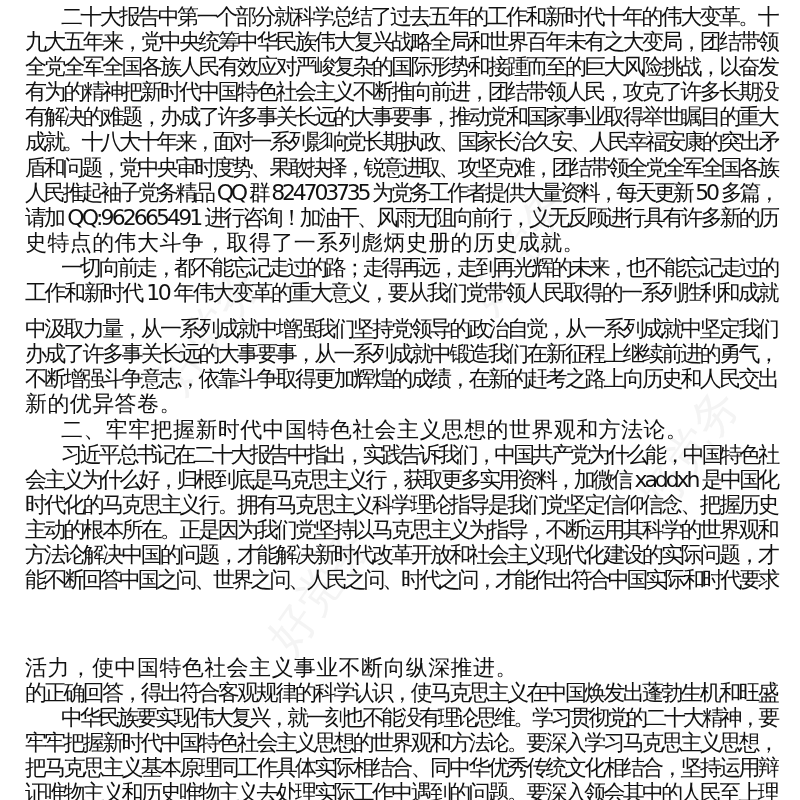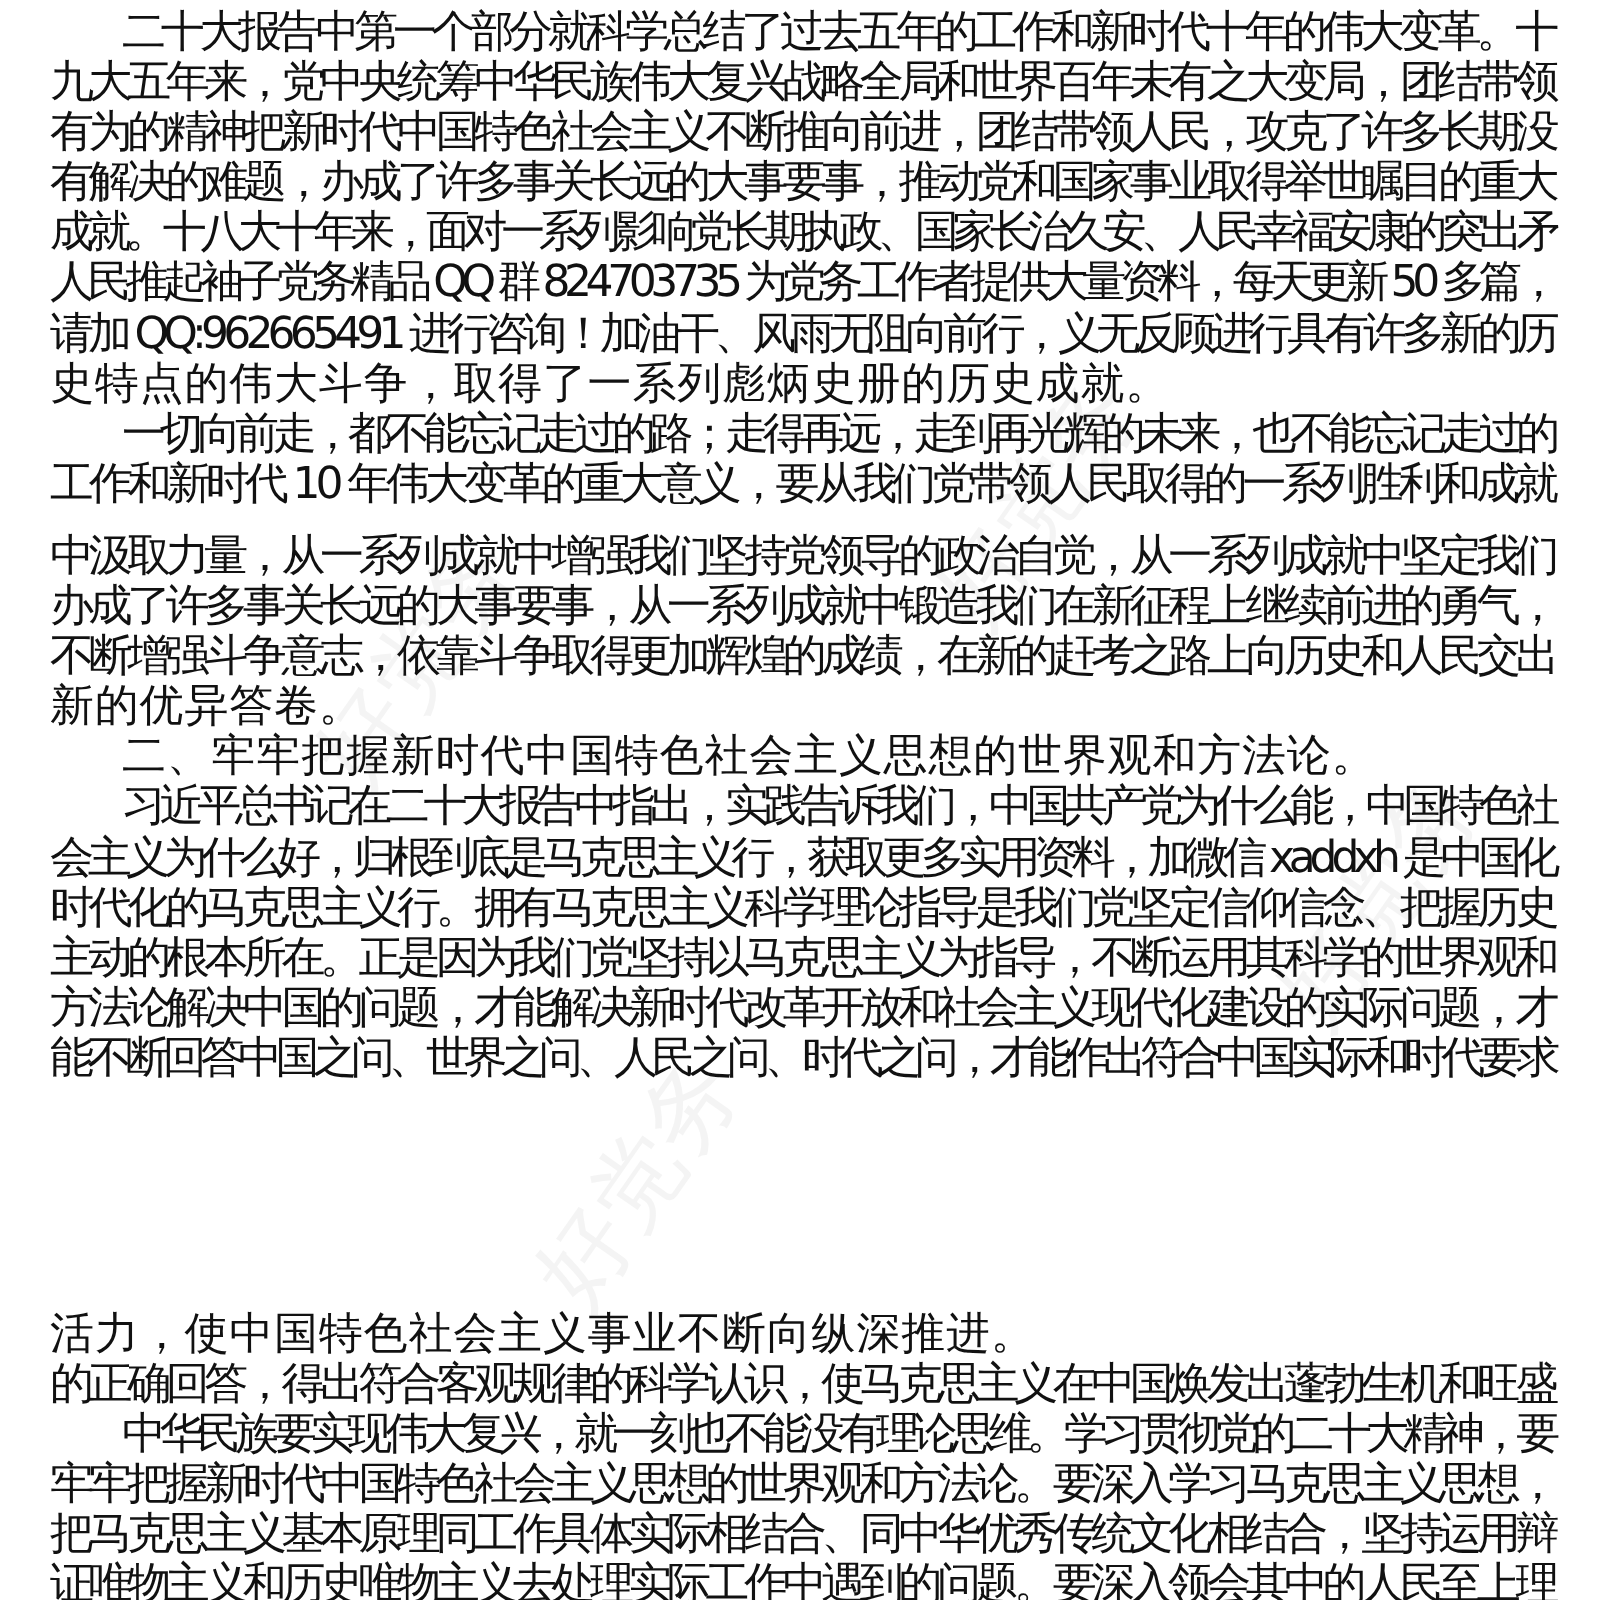--- a/index.html
+++ b/index.html
@@ -27,23 +27,25 @@
   <div class="watermark" style="left:140px; top:300px;">好党务</div>
   <div class="watermark" style="left:450px; top:220px;">好党务</div>
   <div class="watermark" style="left:620px; top:420px;">好党务</div>
   <div class="watermark" style="left:250px; top:560px;">好党务</div>
 
   <div class="block" style="top:4px;">
 
     <div class="para">
       <span class="line ind" style="letter-spacing: -2.64899px;">二十大报告中第一个部分就科学总结了过去五年的工作和新时代十年的伟大变革。十</span>
       <span class="line" style="letter-spacing: -2.71819px;">九大五年来，党中央统筹中华民族伟大复兴战略全局和世界百年未有之大变局，团结带领</span>
+      <span class="line" style="letter-spacing: -2.71819px;">全党全军全国各族人民有效应对严峻复杂的国际形势和接踵而至的巨大风险挑战，以奋发</span>
       <span class="line" style="letter-spacing: -2.71819px;">有为的精神把新时代中国特色社会主义不断推向前进，团结带领人民，攻克了许多长期没</span>
       <span class="line" style="letter-spacing: -2.71819px;">有解决的难题，办成了许多事关长远的大事要事，推动党和国家事业取得举世瞩目的重大</span>
       <span class="line" style="letter-spacing: -3.2px;">成就。十八大十年来，面对一系列影响党长期执政、国家长治久安、人民幸福安康的突出矛</span>
+      <span class="line" style="letter-spacing: -3.2px;">盾和问题，党中央审时度势、果敢抉择，锐意进取、攻坚克难，团结带领全党全军全国各族</span>
       <span class="line" style="letter-spacing: -3.21125px;">人民推起袖子党务精品 QQ 群 824703735 为党务工作者提供大量资料，每天更新 50 多篇，</span>
       <span class="line" style="letter-spacing: -2.91318px;">请加 QQ:962665491 进行咨询！加油干、风雨无阻向前行，义无反顾进行具有许多新的历</span>
       <span class="line last">史特点的伟大斗争，取得了一系列彪炳史册的历史成就。</span>
     </div>
 
     <div class="para">
       <span class="line ind" style="letter-spacing: -3.15798px;">一切向前走，都不能忘记走过的路；走得再远，走到再光辉的未来，也不能忘记走过的</span>
       <span class="line" style="letter-spacing: -2.53636px;">工作和新时代 10 年伟大变革的重大意义，要从我们党带领人民取得的一系列胜利和成就</span>
       <span class="line" style="letter-spacing: -2.71819px; margin-top: 11px;">中汲取力量，从一系列成就中增强我们坚持党领导的政治自觉，从一系列成就中坚定我们</span>
       <span class="line" style="letter-spacing: -2.71819px;">办成了许多事关长远的大事要事，从一系列成就中锻造我们在新征程上继续前进的勇气，</span>

